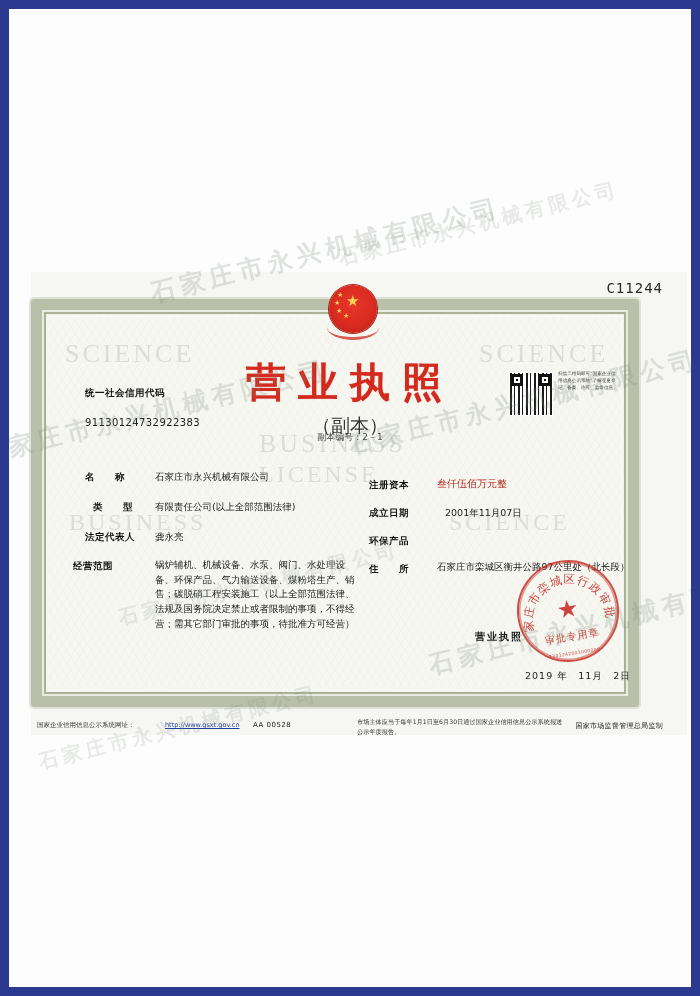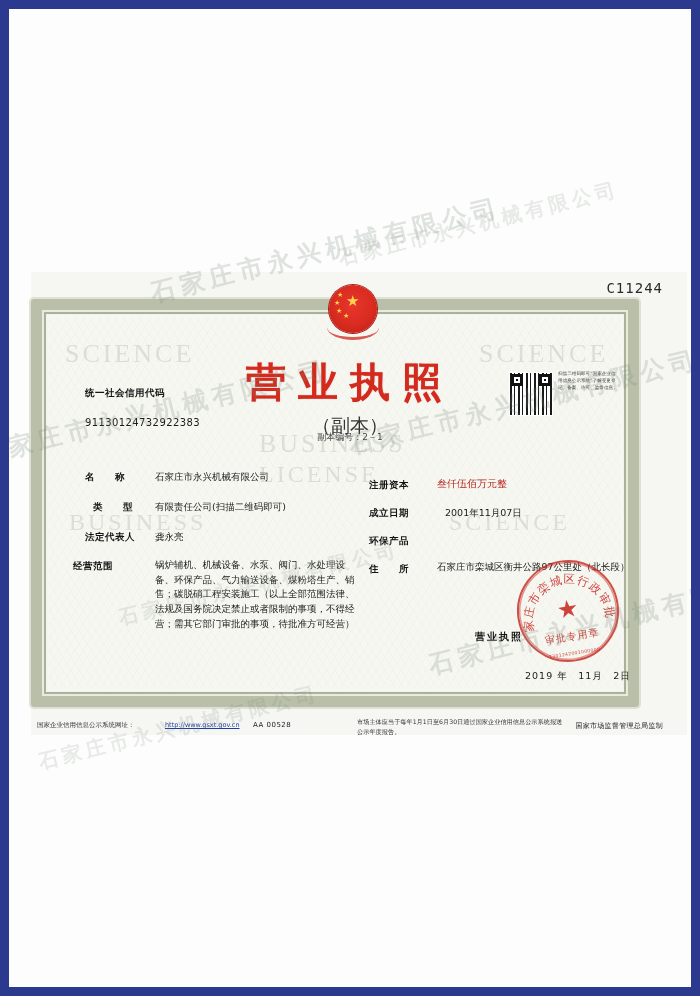--- a/index.html
+++ b/index.html
@@ -411,21 +411,21 @@
   </div>
   <div class="qr-note">扫描二维码即可“国家企业信用信息公示系统”了解变更登记、备案、许可、监管信息。</div>
 
   <div class="flabel" style="left:76px; top:378px;">统一社会信用代码</div>
   <div class="fvalue" style="left:76px; top:408px; font-size:10px; letter-spacing:.4px;">91130124732922383</div>
 
   <div class="flabel" style="left:76px; top:462px;">名　　称</div>
   <div class="fvalue" style="left:146px; top:462px;">石家庄市永兴机械有限公司</div>
 
   <div class="flabel" style="left:84px; top:492px;">类　　型</div>
-  <div class="fvalue" style="left:146px; top:492px;">有限责任公司(扫描二维码即可)</div>
+  <div class="fvalue" style="left:146px; top:492px;">有限责任公司(以上全部范围法律)</div>
 
   <div class="flabel" style="left:76px; top:522px;">法定代表人</div>
   <div class="fvalue" style="left:146px; top:522px;">龚永亮</div>
 
   <div class="flabel" style="left:64px; top:551px;text-align:right;">经营范围</div>
   <div class="fvalue wrap" style="left:146px; top:549px; width:200px;">锅炉辅机、机械设备、水泵、阀门、水处理设备、环保产品、气力输送设备、煤粉塔生产、销售；碳脱硝工程安装施工（以上全部范围法律、法规及国务院决定禁止或者限制的事项，不得经营；需其它部门审批的事项，待批准方可经营）</div>
 
   <div class="flabel" style="left:360px; top:470px;">注册资本</div>
   <div class="fvalue red-ink" style="left:428px; top:468px; font-size:10px;">叁仟伍佰万元整</div>
 

